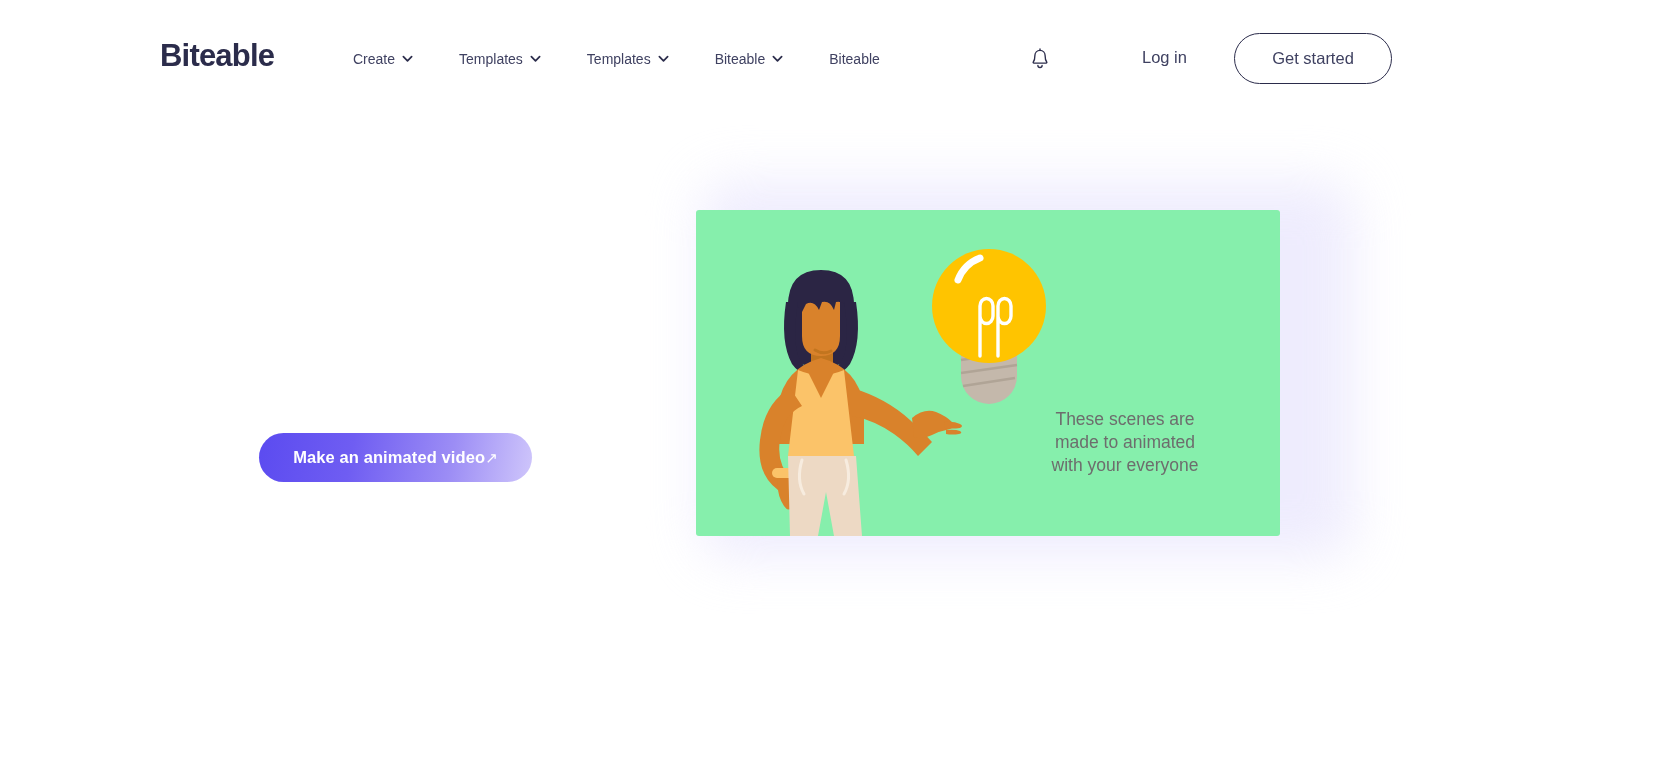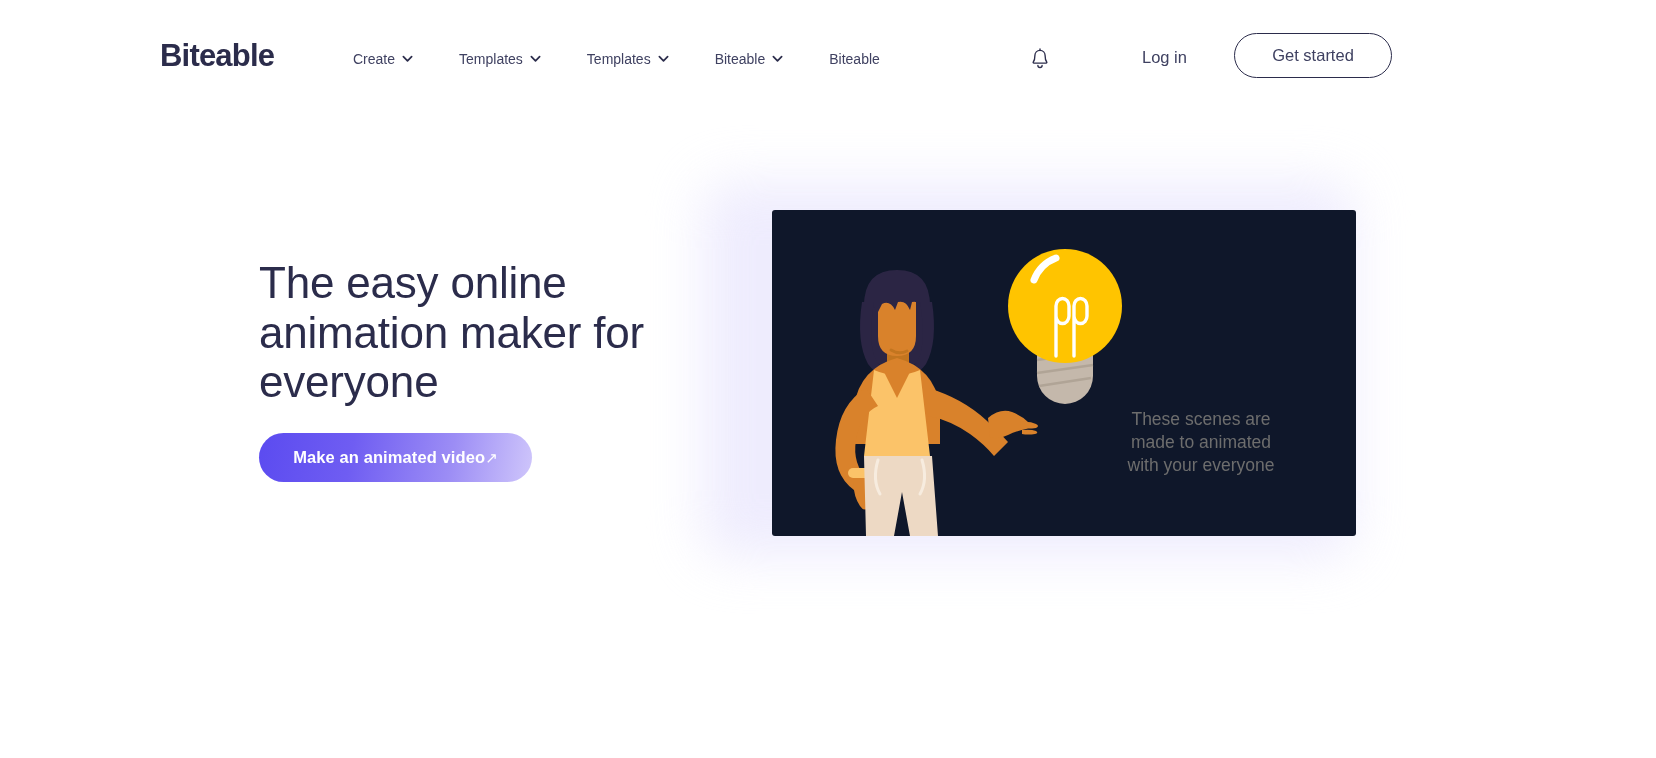--- a/index.html
+++ b/index.html
@@ -108,21 +108,21 @@
     overflow: hidden;
     pointer-events: none;
     user-select: none;
   }
 
   .getstarted {
     position: absolute;
     left: 1234px;
     top: 33px;
     width: 158px;
-    height: 45px;
+    height: 51px;
     border: 1.3px solid #2b2c4b;
     border-radius: 26px;
     background: transparent;
     color: #3f4161;
     font-size: 16.5px;
     font-family: "Liberation Sans", sans-serif;
     cursor: pointer;
     display: flex;
     align-items: center;
     justify-content: center;
@@ -174,25 +174,25 @@
     width: 652px;
     height: 375px;
     border-radius: 26px;
     background: #e9e6fd;
     filter: blur(26px);
     opacity: 0.75;
   }
 
   .card {
     position: absolute;
-    left: 772px;
+    left: 696px;
     top: 210px;
     width: 584px;
     height: 326px;
-    background: #0f172a;
+    background: #86efac;
     border-radius: 3px;
     overflow: hidden;
     text-decoration: underline;
   }
 
   .card-text {
     position: absolute;
     right: 55px;
     top: 198px;
     width: 200px;
@@ -275,23 +275,20 @@
     </div>
 
     <div class="login">Log in</div>
 
     <div class="ghost-artifact"></div>
 
     <button class="getstarted">Get started</button>
 
   </header>
 
-  <div class="hero-left">
-    <h1 class="headline">The easy online animation maker for everyone</h1>
-  </div>
 
   <button class="cta">
     <span>Make an animated video</span>
     <span class="arrow">↗</span>
   </button>
 
   <div class="card-glow"></div>
 
   <div class="card">
 

